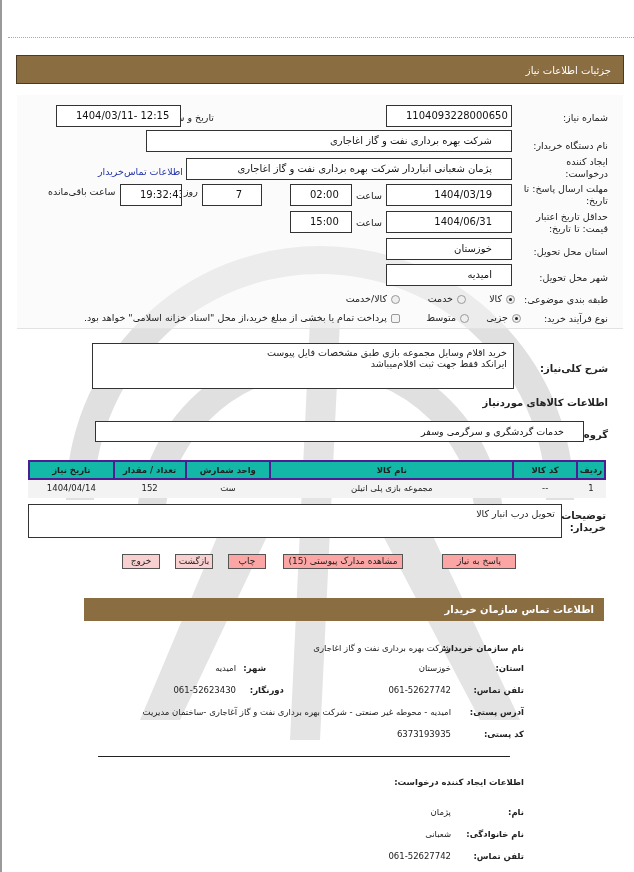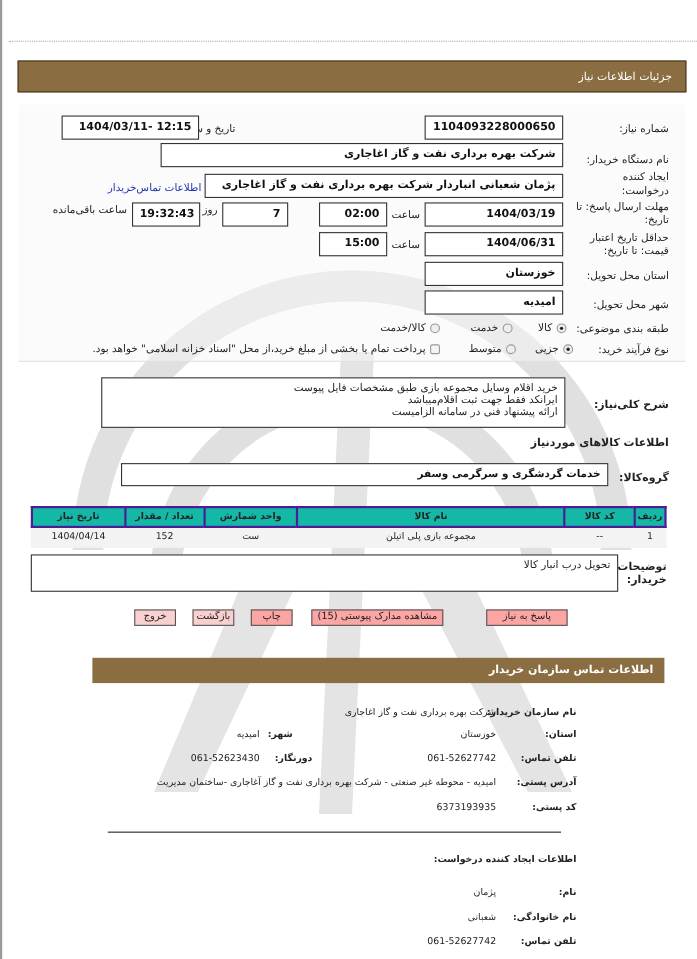--- a/index.html
+++ b/index.html
@@ -17,22 +17,22 @@
   .header-bar {
     position: absolute; left: 16px; top: 55px; width: 608px; height: 29px;
     background: #8b6d42; border: 1px solid #4a3a22;
     color: #fff; font-size: 10px; padding: 0 12px; line-height: 29px; text-align: right;
   }
   .panel { position: absolute; left: 17px; top: 95px; width: 606px; height: 234px; background: rgba(248,248,248,0.5); border-bottom: 1px solid #e2e2e2; }
   .lbl { position: absolute; font-size: 9.5px; color: #222; white-space: nowrap; text-align: right; }
   .lbl.wrap { white-space: normal; line-height: 12px; }
   .box {
     position: absolute; background: #fff; border: 1px solid #333;
-    height: 22px; line-height: 20px; padding: 0 6px; font-size: 10px; color: #111;
-    text-align: right; white-space: nowrap; overflow: hidden; font-weight: bold;
+    height: 22px; line-height: 20px; padding: 0 19px; font-size: 10px; color: #111;
+    text-align: right; white-space: nowrap; overflow: hidden;
   }
   .box.ltr { direction: ltr; text-align: right; }
   .link { position: absolute; color: #2233aa; font-size: 9.5px; white-space: nowrap; cursor: pointer; }
   .radio { display: inline-block; width: 9px; height: 9px; border-radius: 50%; border: 1px solid #999; background: #eee; vertical-align: middle; margin-left: 4px; position: relative; }
   .radio.on::after { content: ""; position: absolute; left: 2px; top: 2px; width: 3px; height: 3px; border-radius: 50%; background: #222; }
   .check { display: inline-block; width: 9px; height: 9px; border: 1px solid #999; background: #f4f4f4; vertical-align: middle; margin-left: 4px; border-radius: 2px; }
   .opt { position: absolute; font-size: 9.5px; white-space: nowrap; }
   .desc-box { position: absolute; background: #fff; border: 1px solid #333; padding: 3px 6px; font-size: 9.5px; line-height: 11px; text-align: right; }
   .bold-lbl { position: absolute; font-weight: bold; font-size: 10px; white-space: nowrap; color: #222; }
   table.items { position: absolute; left: 28px; top: 460px; width: 578px; border-collapse: collapse; font-size: 8.5px; }
@@ -110,27 +110,26 @@
 
 <div class="lbl" style="right:26px; top:313px;">نوع فرآیند خرید:</div>
 <div class="opt" style="right:113px; top:312px;"><span class="radio on"></span><span>جزیی</span></div>
 <div class="opt" style="right:165px; top:312px;"><span class="radio"></span><span>متوسط</span></div>
 <div class="opt" style="right:234px; top:312px;"><span class="check"></span><span>پرداخت تمام یا بخشی از مبلغ خرید،از محل "اسناد خزانه اسلامی" خواهد بود.</span></div>
 
 <div class="bold-lbl" style="right:26px; top:363px;">شرح کلی‌نیاز:</div>
 <div class="desc-box" style="left:92px; top:343px; width:422px; height:46px;">
   <div>خرید اقلام وسایل مجموعه بازی طبق مشخصات فایل پیوست</div>
   <div>ایرانکد فقط جهت ثبت اقلام‌میباشد</div>
-  <div>ارائه پیشنهاد فنی در سامانه الزامیست</div>
 </div>
 
 <div class="bold-lbl" style="right:26px; top:397px;">اطلاعات کالاهای موردنیاز</div>
 
 <div class="bold-lbl" style="right:26px; top:429px;">گروه‌کالا:</div>
-<div class="box" style="left:110px; top:421px; width:443px; height:21px; line-height:19px; font-size:9.5px;">خدمات گردشگری و سرگرمی وسفر</div>
+<div class="box" style="left:95px; top:421px; width:489px; height:21px; line-height:19px; font-size:9.5px;">خدمات گردشگری و سرگرمی وسفر</div>
 
 <table class="items">
   <thead>
     <tr>
       <th style="width:20px;">ردیف</th>
       <th style="width:60px;">کد کالا</th>
       <th style="width:230px;">نام کالا</th>
       <th style="width:80px;">واحد شمارش</th>
       <th style="width:68px;">تعداد / مقدار</th>
       <th style="width:80px;">تاریخ نیاز</th>

